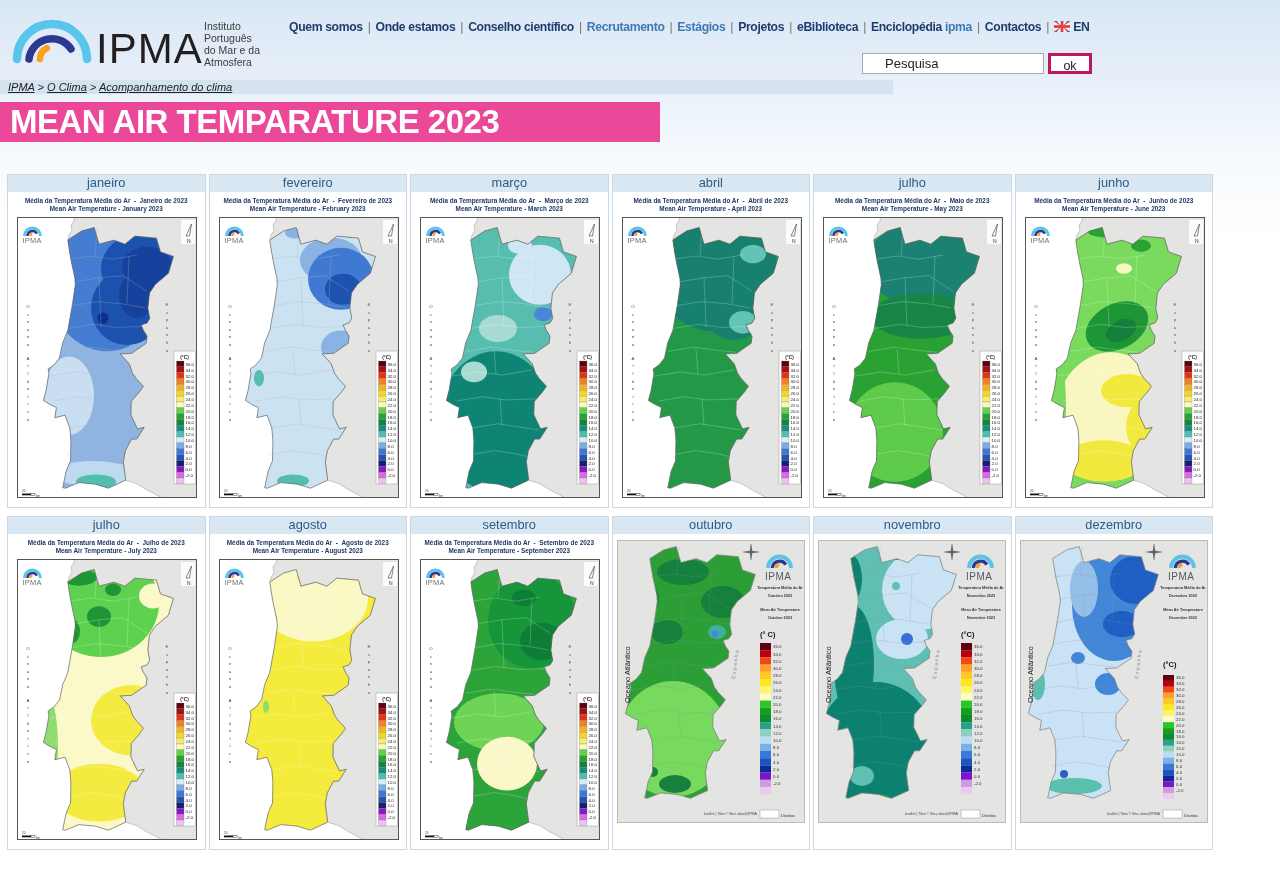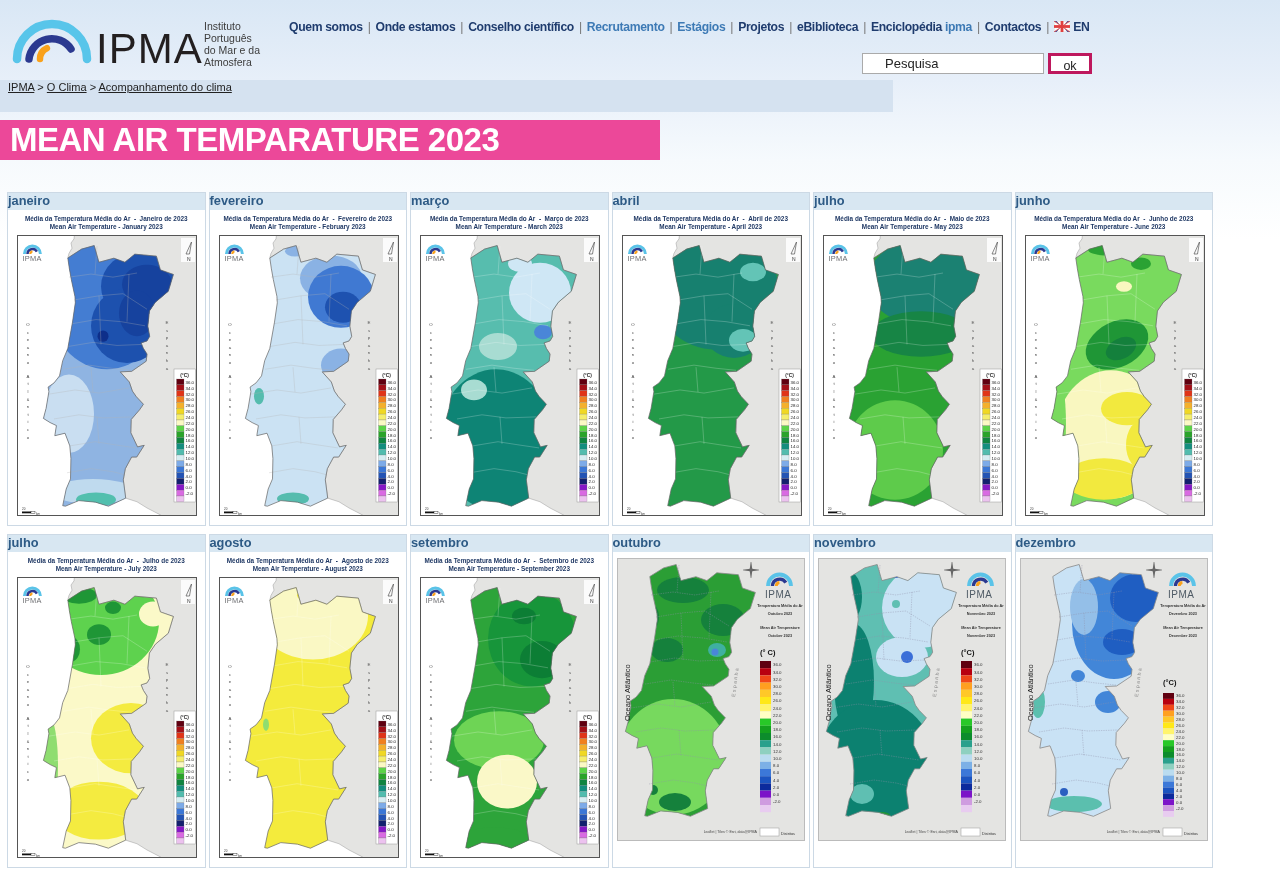--- a/index.html
+++ b/index.html
@@ -4,26 +4,26 @@
 *{margin:0;padding:0;box-sizing:border-box}
 body{width:1280px;height:872px;font-family:"Liberation Sans",sans-serif;background:linear-gradient(#d9e7f5 0px,#e7eff9 80px,#f6fafd 160px,#ffffff 240px,#ffffff 100%);overflow:hidden}
 .hdr{position:relative;height:80px}
 .logo{position:absolute;left:0px;top:18px}
 .nav{position:absolute;left:289px;top:20px;font-size:12.2px;font-weight:bold;color:#1f3c6e;letter-spacing:-0.35px;white-space:nowrap}
 .nav .sep{color:#777;font-weight:normal;padding:0 5px}
 .nav .lt{color:#3d7ab5}
 .srch{position:absolute;left:862px;top:53px}
 .srch input{width:182px;height:21px;border:1px solid #aaa;font-size:13px;padding:0 22px;font-family:"Liberation Sans",sans-serif;color:#222;background:#fff}
 .srch .ok{display:inline-block;width:44px;height:21px;border:3px solid #be185d;background:#fff;font-size:12.5px;text-align:center;line-height:20px;color:#222;vertical-align:top;margin-left:4px}
-.crumb{height:32px;width:893px;background:#d5e2f0;font-size:11px;color:#222;padding:1px 0 0 8px}
+.crumb{height:14px;width:893px;background:#d5e2f0;font-size:11px;font-style:italic;color:#222;padding:1px 0 0 8px}
 .crumb a{color:#222;text-decoration:underline}
 .tbar{margin-top:8px;width:660px;height:40px;background:#ec4899;color:#fff;font-size:33px;font-weight:bold;padding:1px 0 0 10px;letter-spacing:-0.5px}
 .grid{margin:32px 0 0 7px;width:1210px;display:flex;flex-wrap:wrap;gap:8px 3px}
 .panel{width:198.5px;height:334px;background:#fff;border:1px solid #ccd9e5}
-.mh{height:17px;background:#d8e7f2;text-align:left;font-size:12.8px;font-weight:bold;color:#2d5a85;line-height:16px}
+.mh{height:17px;background:#d8e7f2;text-align:center;font-size:12.8px;font-weight:normal;color:#2d5a85;line-height:16px}
 .mt{height:21px;text-align:center;font-size:6.4px;font-weight:bold;color:#1f3864;padding-top:5px;line-height:7.5px}
 .mapS{display:block;margin:4px 0 0 9px;border:1px solid #555}
 .mapL{display:block;margin:6px 0 0 4px;border:1px solid #bbb}
 text{font-family:"Liberation Sans",sans-serif}
 </style></head>
 <body>
 <svg width="0" height="0" style="position:absolute">
 <defs>
 <path id="pt" d="M26.8,14.5 L40.6,5.9 L53.2,2.5 L57.9,18.6 L72.9,14.7 L83.9,18.6 L93.8,10.8 L115.4,12.7 L119.4,26.0 L132.4,30.4 L127.3,46.6 L114.3,57.3 L108.4,65.7 L106.8,80.4 L108.7,90.2 L106.0,94.6 L100.1,96.5 L102.4,101.9 L106.0,107.3 L105.2,114.2 L90.6,124.0 L79.2,124.5 L88.3,134.3 L91.4,143.1 L95.3,148.5 L102.4,155.8 L98.5,161.2 L90.2,170.5 L89.8,183.3 L96.5,197.0 L103.2,195.5 L95.7,206.8 L90.6,206.8 L84.3,218.1 L82.3,228.8 L84.7,246.5 L67.4,254.3 L54.4,250.4 L37.8,248.9 L24.4,254.3 L21.7,253.8 L25.2,237.7 L29.5,227.9 L29.9,208.2 L28.8,196.0 L24.0,183.8 L13.8,186.2 L15.4,176.4 L9.1,173.5 L2.4,169.5 L5.1,159.7 L7.9,143.6 L7.1,139.2 L13.0,135.2 L18.5,128.4 L21.7,113.7 L26.8,101.9 L31.5,76.4 L34.3,57.8 L33.9,51.5 L30.3,35.3 L28.4,25.0 Z"></path>
 <clipPath id="cp">

